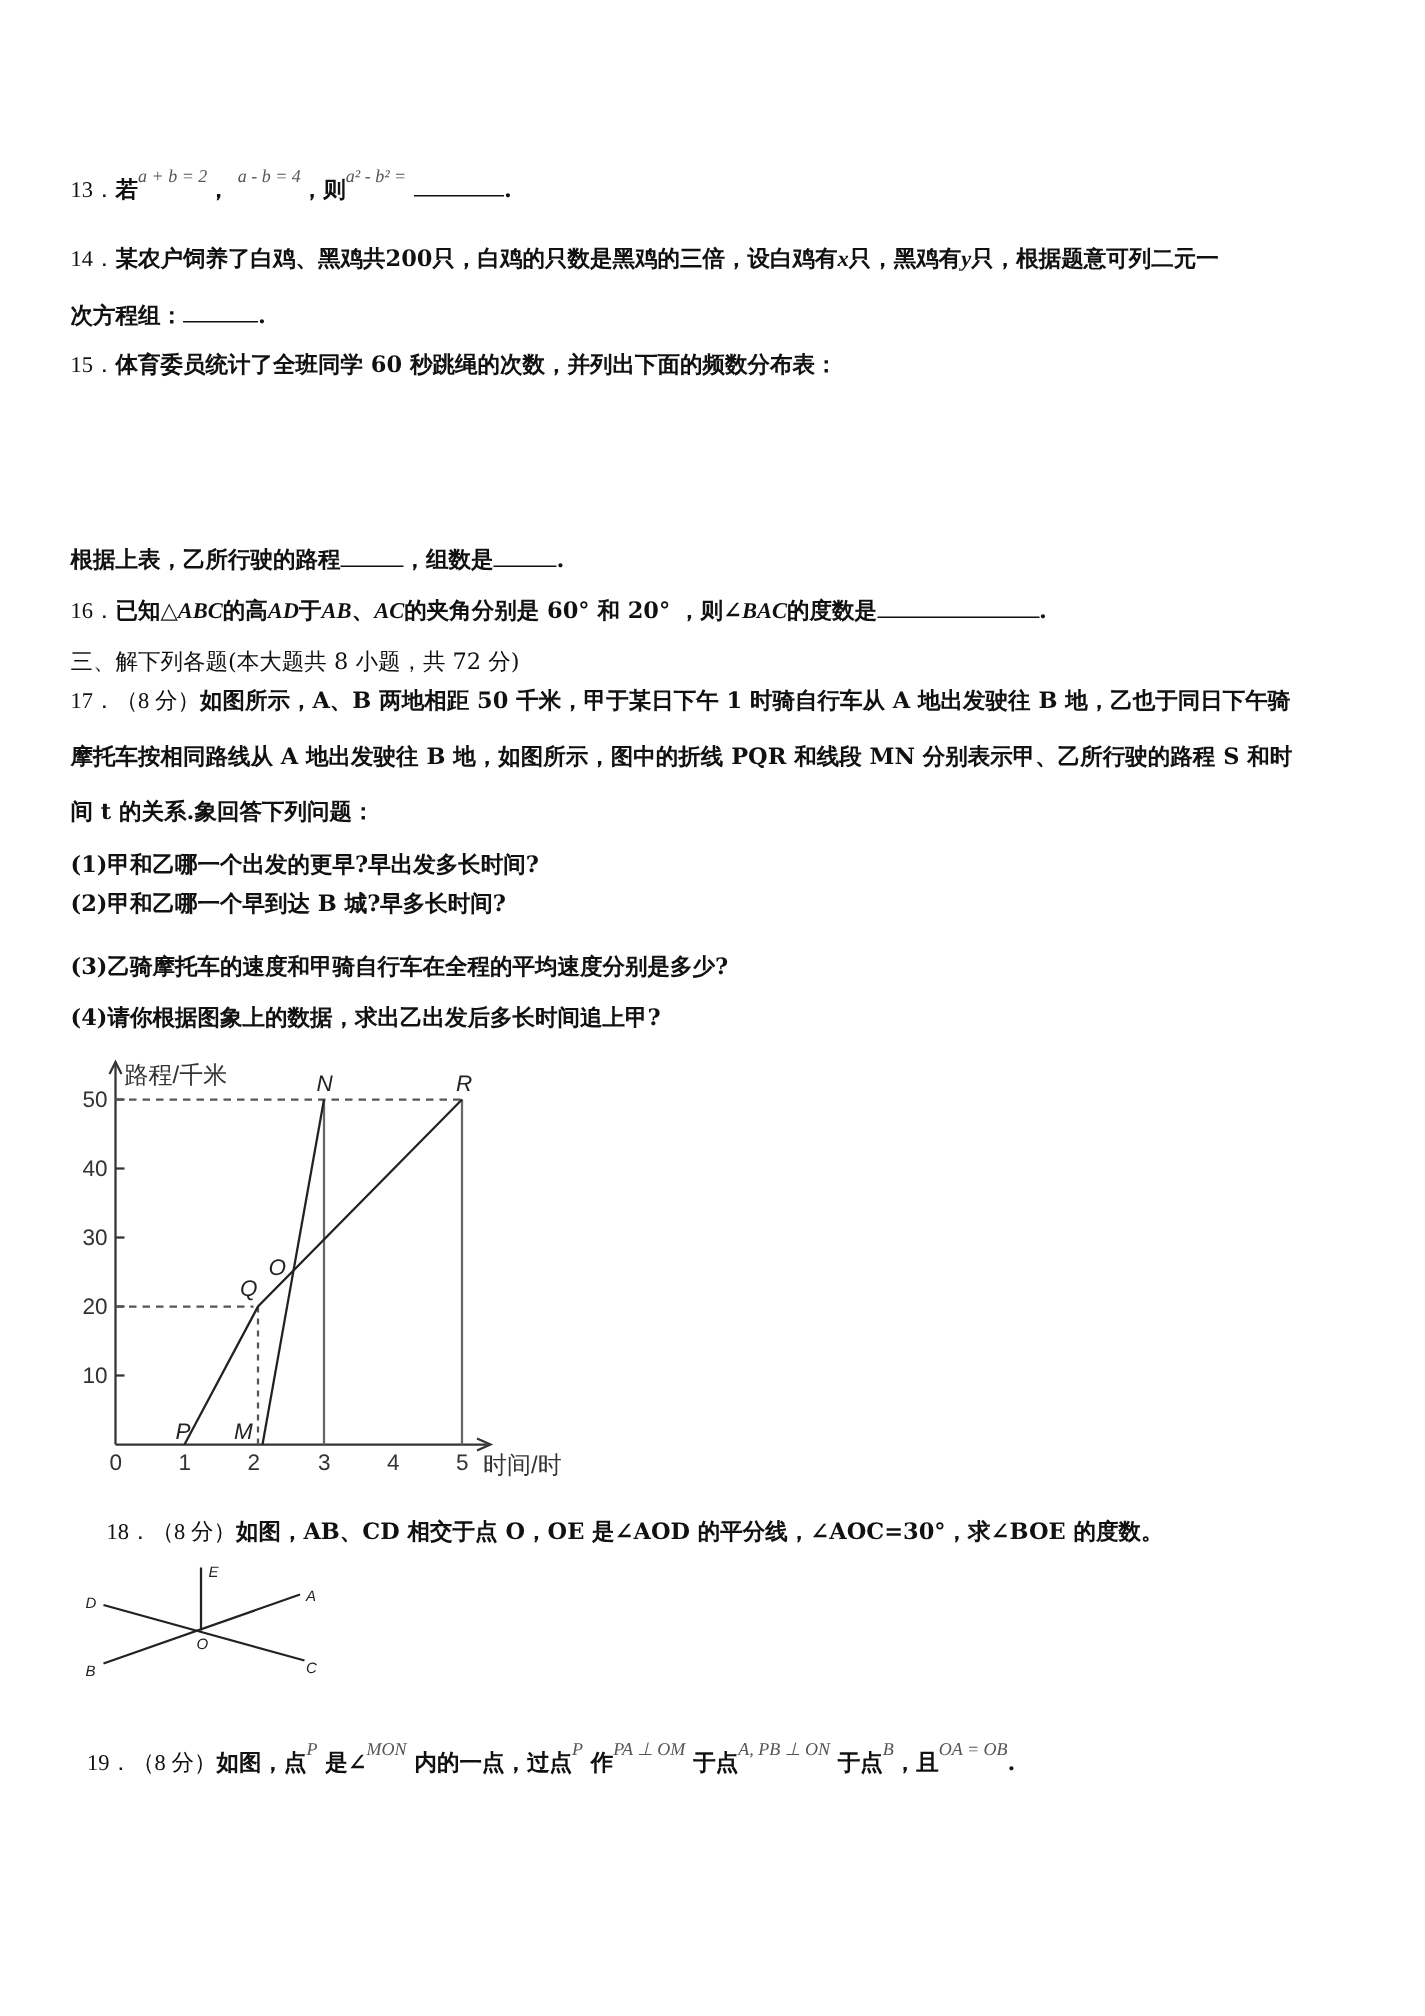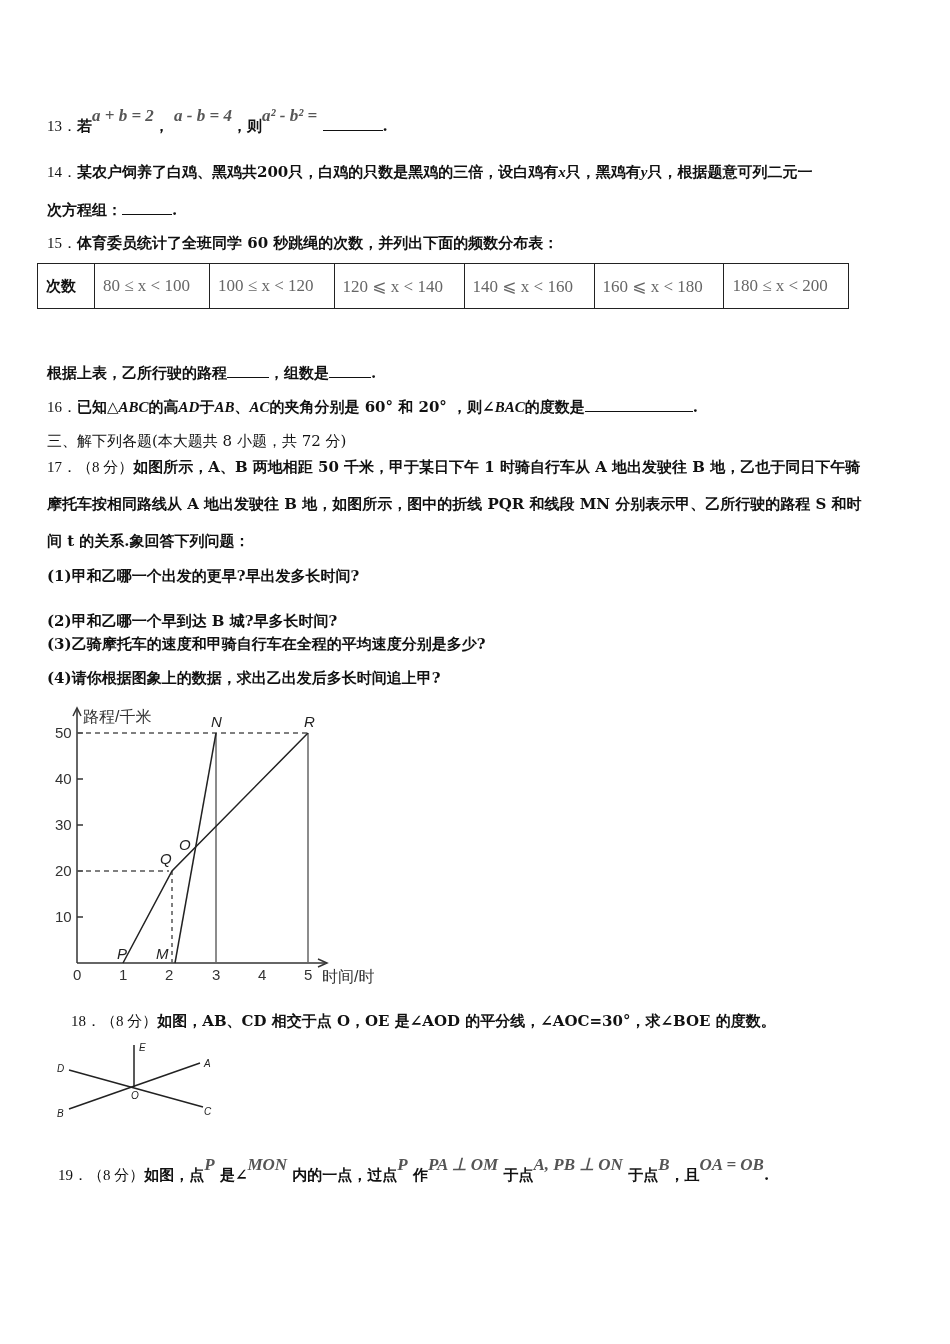--- a/index.html
+++ b/index.html
@@ -1,21 +1,21 @@
 <!DOCTYPE html>
 <html><head>
 <meta charset="utf-8">
 <style>
   html, body { margin: 0; padding: 0; background: #ffffff; }
   body { width: 950px; height: 1344px; position: relative; overflow: hidden;
          font-family: "DejaVu Serif", "Liberation Serif", serif; color: #111; }
   .abs { position: absolute; white-space: nowrap; }
   .q { font-size: 15px; line-height: 20px; font-weight: bold; }
   .num { font-weight: normal; font-family: "Liberation Serif", serif; font-size: 15px; }
-  .math { font-family: "Liberation Serif", serif; font-style: italic; font-weight: bold; color: #555; font-size: 17px; }
+  .math { font-family: "Liberation Serif", serif; font-style: italic; font-weight: normal; color: #555; font-size: 12px; }
   .math-up { position: relative; top: -10px; }
   .blank { display: inline-block; border-bottom: 1.5px solid #111; height: 14px; vertical-align: baseline; }
   .it { font-style: italic; font-family: "Liberation Serif", serif; }
   .light { font-weight: normal; }
   table.freq { position: absolute; left: 37px; top: 263px; border-collapse: collapse; width: 812px; }
   table.freq td { border: 1.5px solid #222; height: 44px; padding: 0 8px; font-size: 15px; vertical-align: middle; }
   table.freq td.hdr { font-weight: bold; width: 40px; }
   table.freq td.rng { font-family: "Liberation Serif", serif; color: #666; font-size: 17px; }
   table.freq td.val { font-weight: bold; font-family: "Liberation Serif", serif; }
   svg text { font-family: "Liberation Sans", sans-serif; }
@@ -32,48 +32,39 @@
 </div>
 <div class="abs q" style="left:47px; top:200px;">
   <span>次方程组：</span><span class="blank" style="width:50px"></span><span>.</span>
 </div>
 
 <div class="abs q" style="left:47px; top:233px;text-align:center;">
   <span class="num">15．</span><span>体育委员统计了全班同学 60 秒跳绳的次数，并列出下面的频数分布表：</span>
 </div>
 <table class="freq">
   <tbody>
-      <tr>
-    <td class="hdr">次数</td>
-    <td class="rng">80 ≤ x &lt; 100</td>
-    <td class="rng">100 ≤ x &lt; 120</td>
-    <td class="rng">120 ⩽ x &lt; 140</td>
-    <td class="rng">140 ⩽ x &lt; 160</td>
-    <td class="rng">160 ⩽ x &lt; 180</td>
-    <td class="rng">180 ≤ x &lt; 200</td>
-  </tr>
 </tbody>
   </table>
 <div class="abs q" style="left:47px; top:363px;">
   <span>根据上表，乙所行驶的路程</span><span class="blank" style="width:42px"></span><span>，组数是</span><span class="blank" style="width:42px"></span><span>.</span>
 </div>
 
 <div class="abs q" style="left:47px; top:397px;">
   <span class="num">16．</span><span>已知△</span><span class="it">ABC</span><span>的高</span><span class="it">AD</span><span>于</span><span class="it">AB</span><span>、</span><span class="it">AC</span><span>的夹角分别是 60° 和 20° ，则∠</span><span class="it">BAC</span><span>的度数是</span><span class="blank" style="width:108px"></span><span>.</span>
 </div>
 
 <div class="abs q light" style="left:47px; top:431px;">三、解下列各题(本大题共 8 小题，共 72 分)</div>
 
 <div class="abs q" style="left:47px; top:457px;">
   <span class="num">17．</span><span class="num">（8 分）</span><span>如图所示，A、B 两地相距 50 千米，甲于某日下午 1 时骑自行车从 A 地出发驶往 B 地，乙也于同日下午骑</span>
 </div>
 <div class="abs q" style="left:47px; top:494px;">摩托车按相同路线从 A 地出发驶往 B 地，如图所示，图中的折线 PQR 和线段 MN 分别表示甲、乙所行驶的路程 S 和时</div>
 <div class="abs q" style="left:47px; top:531px;">间 t 的关系.象回答下列问题：</div>
 <div class="abs q" style="left:47px; top:566px;">(1)甲和乙哪一个出发的更早?早出发多长时间?</div>
-<div class="abs q" style="left:47px; top:611px;">(2)甲和乙哪一个早到达 B 城?早多长时间?</div>
+<div class="abs q" style="left:47px; top:592px;">(2)甲和乙哪一个早到达 B 城?早多长时间?</div>
 <div class="abs q" style="left:47px; top:634px;">(3)乙骑摩托车的速度和甲骑自行车在全程的平均速度分别是多少?</div>
 <div class="abs q" style="left:47px; top:668px;">(4)请你根据图象上的数据，求出乙出发后多长时间追上甲?</div>
 
 <svg class="abs" style="left:0; top:0;" width="950" height="1344" viewBox="0 0 950 1344">
   <g stroke="#333" stroke-width="1.5" fill="none">
     <line x1="77" y1="963" x2="77" y2="710"></line>
     <polyline points="73,716 77,708 81,716"></polyline>
     <line x1="77" y1="963" x2="325" y2="963"></line>
     <polyline points="318,959 327,963 318,967"></polyline>
     <line x1="77" y1="917" x2="83" y2="917"></line>

